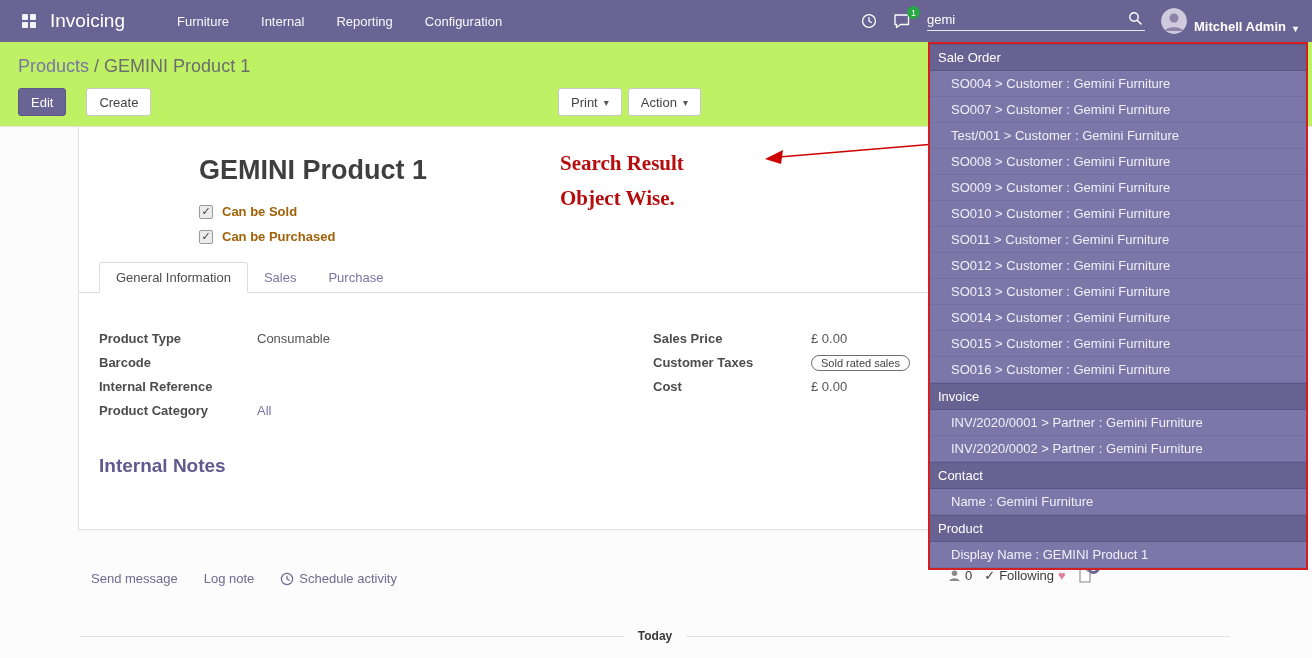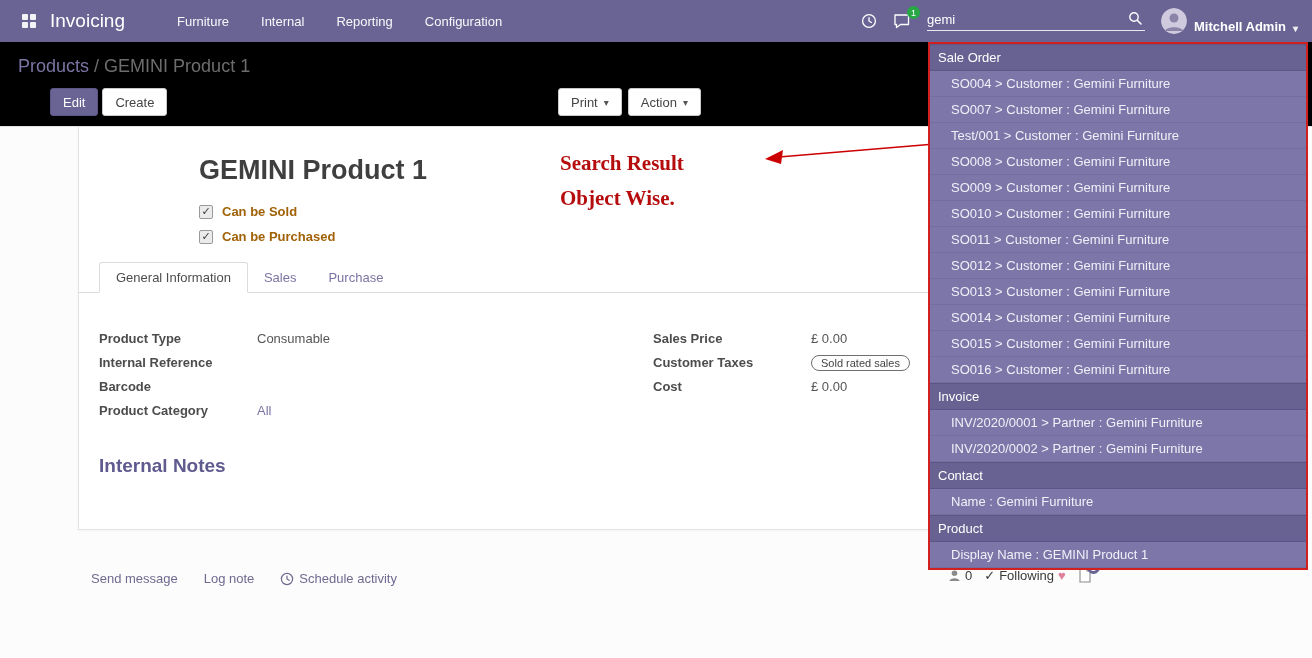--- a/index.html
+++ b/index.html
@@ -19,24 +19,24 @@
   .badge-green { position:absolute; top:-7px; right:-9px; background:#28a745; color:#fff; font-size:9px;
                  min-width:13px; height:13px; border-radius:7px; display:flex; align-items:center; justify-content:center; padding:0 3px; }
   .nav-search { position:relative; width:218px; display:flex; align-items:center; border-bottom:1px solid rgba(255,255,255,.85); padding-bottom:3px; }
   .nav-search input { background:transparent; border:none; outline:none; color:#fff; font-size:13px; width:190px; font-family:inherit; }
   .nav-search svg { position:absolute; right:2px; bottom:4px; }
   .user-menu { display:flex; align-items:flex-end; gap:7px; cursor:pointer; font-size:13px;font-weight:bold; }
   .avatar { width:26px; height:26px; border-radius:50%; overflow:hidden; display:block; }
   .caret { font-size:10px; opacity:.9; }
 
   
-  .control-panel { position:absolute; top:42px; left:0; width:1312px; height:85px; background:#000000; border-bottom:1px solid #e2e2e2; z-index:5; }
+  .control-panel { position:absolute; top:42px; left:0; width:1312px; height:85px; background:#bef264; border-bottom:1px solid #e2e2e2; z-index:5; }
   .breadcrumb { position:absolute; left:18px; top:14px; font-size:18px; color:#6d6d6d; }
   .breadcrumb .bc-link { color:#7a75a3; cursor:pointer; }
-  .cp-left-buttons { position:absolute; left:18px; top:46px; display:flex; gap:4px;margin-left:32px; }
+  .cp-left-buttons { position:absolute; left:18px; top:46px; display:flex; gap:20px; }
   .cp-center { position:absolute; left:516px; top:46px; display:flex; gap:6px;padding-left:42px; }
   .btn { height:28px; padding:0 12px; font-size:13px; border-radius:3px; border:1px solid #c9c9c9; background:#fff; color:#444; cursor:pointer; font-family:inherit; display:flex; align-items:center; gap:6px; }
   .btn.primary { background:#6a6494; border-color:#5d5787; color:#fff; }
   .btn .caret { color:inherit; }
 
   
   .content { position:absolute; top:127px; left:0; width:1312px; height:531px; background:#fcfcfc; }
   .sheet { position:absolute; left:78px; top:0; width:1154px; height:403px; background:#fff;
            border:1px solid #e3e3e3; border-top:none; box-shadow:0 1px 3px rgba(0,0,0,.04); }
   .sheet h1 { position:absolute; left:120px; top:26px; font-size:27px; line-height:34px; color:#3f3f3f; font-weight:700; }
@@ -180,25 +180,25 @@
         <div class="tab">Sales</div>
         <div class="tab">Purchase</div>
       </div>
 
       <div class="fields left">
         <div class="frow">
           <span class="flabel">Product Type</span>
           <span class="fvalue">Consumable</span>
         </div>
         <div class="frow">
+          <span class="flabel">Barcode</span>
+          <span class="fvalue"></span>
+        </div>
+        <div class="frow">
           <span class="flabel">Internal Reference</span>
-          <span class="fvalue"></span>
-        </div>
-        <div class="frow">
-          <span class="flabel">Barcode</span>
           <span class="fvalue"></span>
         </div>
         <div class="frow">
           <span class="flabel">Product Category</span>
           <span class="fvalue link">All</span>
         </div>
       </div>
 
       <div class="fields right">
         <div class="frow">
@@ -243,20 +243,25 @@
           <span>Following</span>
           <span class="heart">♥</span>
         </span>
         <span class="cr-item attach-wrap">
           <svg width="14" height="16" viewBox="0 0 14 16">
               <path d="M2 1h7l3 3v11H2z" fill="#fff" stroke="#8a8a8a" stroke-width="1.1"></path>
               <path d="M9 1v3h3" fill="none" stroke="#8a8a8a" stroke-width="1.1"></path>
             </svg>
           <span class="badge-purple">1</span>
         </span>
+      </div>
+      <div class="today-divider">
+        <span class="line"></span>
+        <span class="today-label">Today</span>
+        <span class="line"></span>
       </div>
     </div>
   </div>
 
   <div class="annotation">
     <div>Search Result</div>
     <div>Object Wise.</div>
   </div>
   <svg class="arrow-svg" width="190" height="40" viewBox="0 0 190 40">
     <line x1="180" y1="11" x2="24" y2="24" stroke="#cc0000" stroke-width="1.6"></line>

